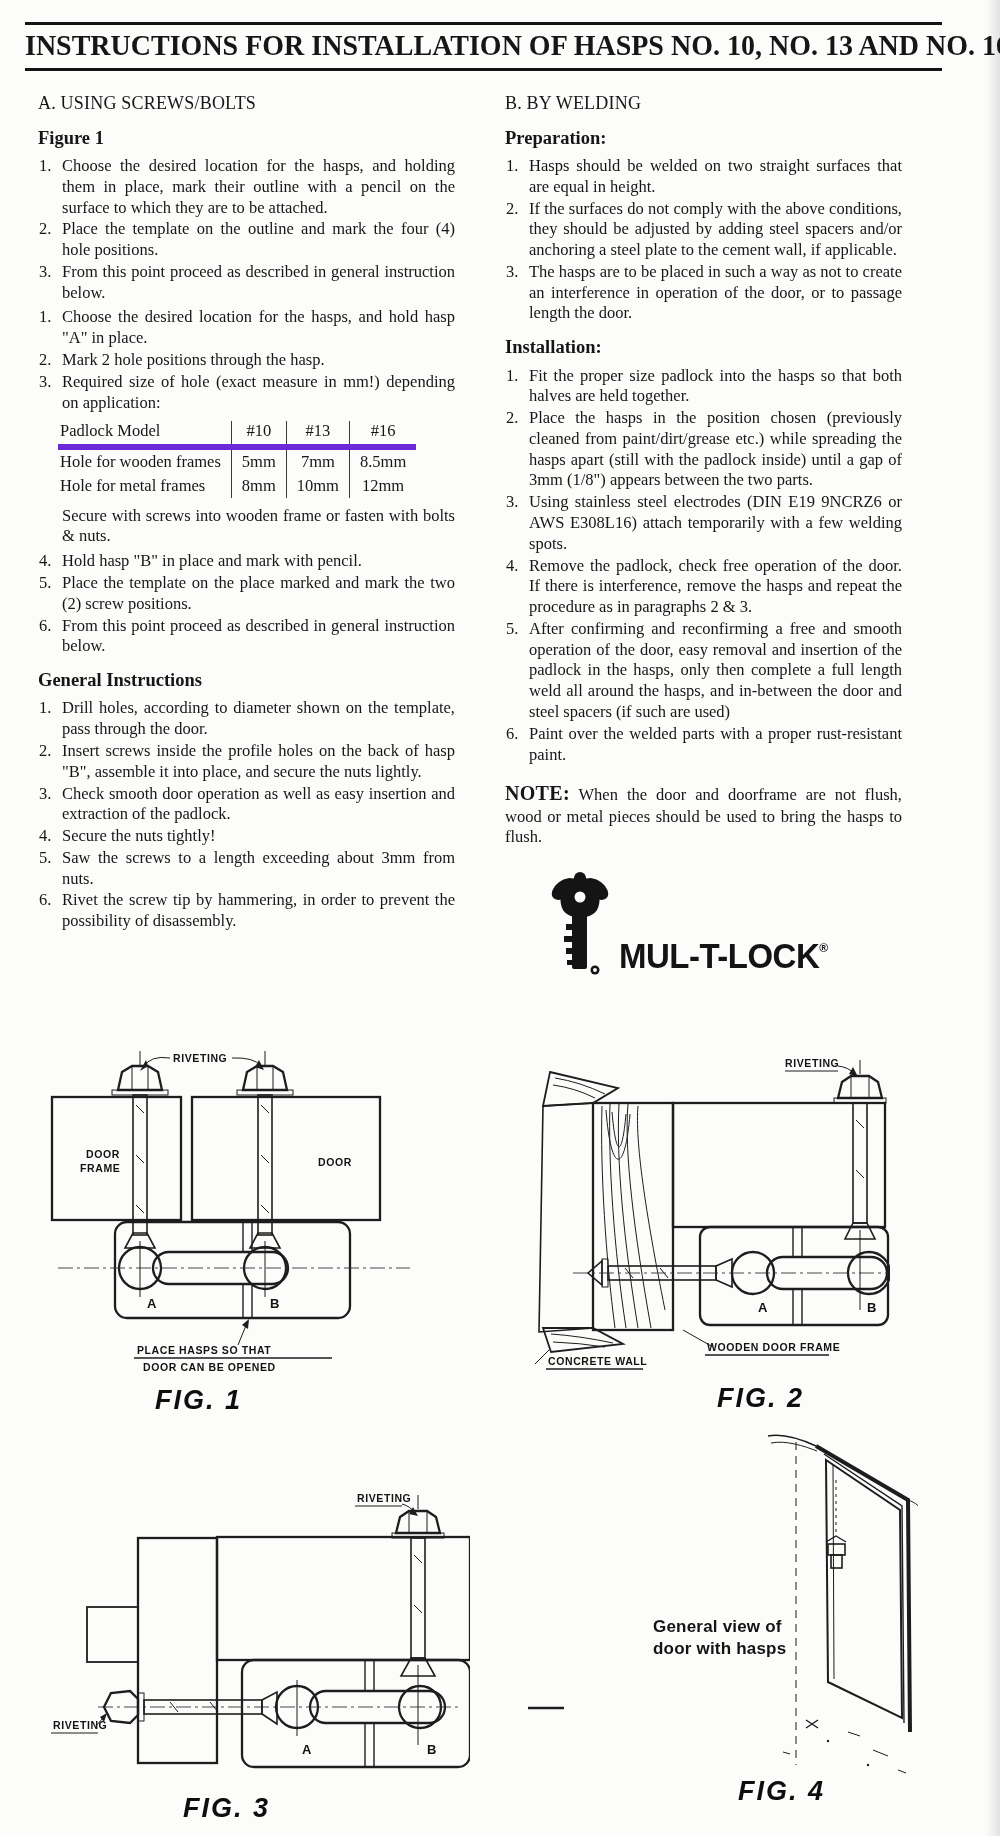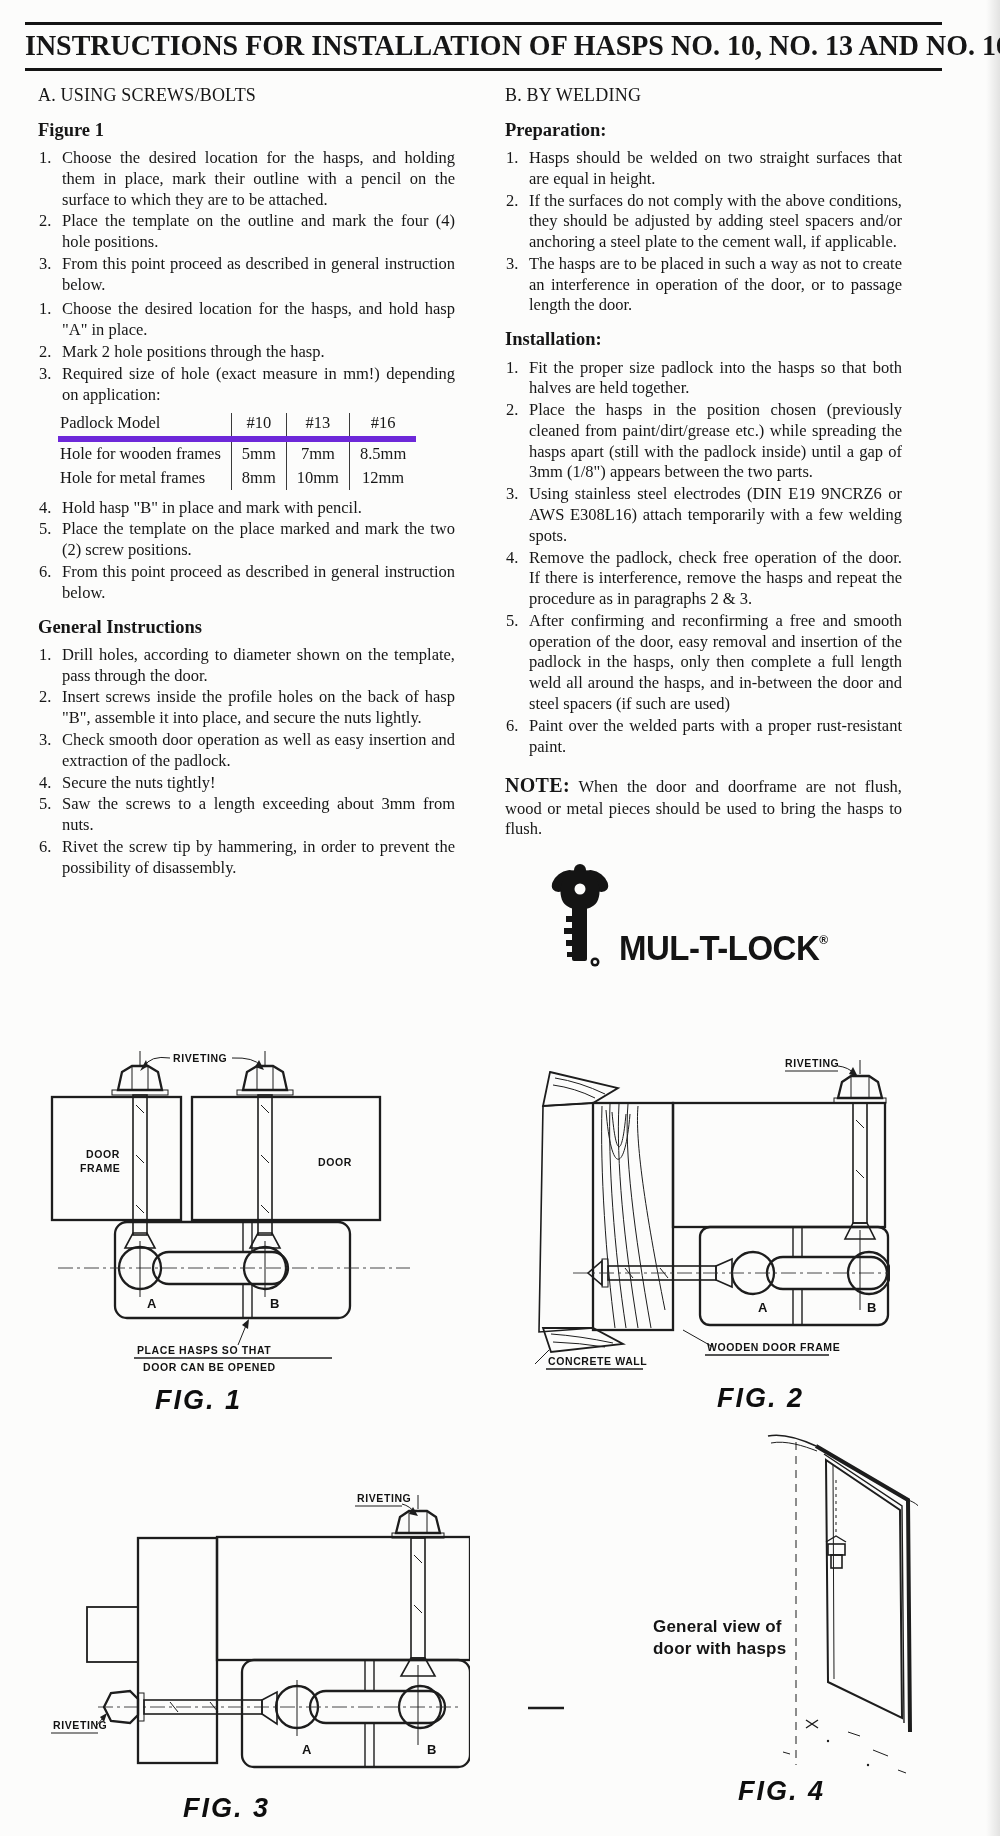--- a/index.html
+++ b/index.html
@@ -6,21 +6,21 @@
   .page{position:relative;width:1000px;height:1836px;margin:0 auto;background:#fcfcfb;
         font-family:"Liberation Serif","DejaVu Serif",serif;color:#161616;font-size:16.5px;
         overflow:hidden;}
   .page::after{content:"";position:absolute;right:0;top:0;width:14px;height:100%;
         background:linear-gradient(to right,rgba(0,0,0,0),rgba(0,0,0,0.10));pointer-events:none;}
   .title-wrap{position:absolute;left:25px;top:22px;width:917px;
         border-top:3px solid #141414;border-bottom:3px solid #141414;
         padding:5px 0 6px;text-align:center;}
   .title-wrap h1{margin:0;font-size:28px;font-weight:700;letter-spacing:0px;
         transform:scaleY(1.04);white-space:nowrap;}
-  .col{position:absolute;top:80px;line-height:1.26;}
+  .col{position:absolute;top:88px;line-height:1.26;}
   .col-left{left:38px;width:417px;}
   .col-right{left:505px;width:397px;}
   .section-head{font-size:18px;margin:4px 0 10px;letter-spacing:.2px;}
   .sub-head{font-weight:700;font-size:18.5px;margin:12px 0 6px;}
   ol.num{list-style:none;counter-reset:item;margin:4px 0 4px;padding:0;}
   ol.num>li{counter-increment:item;position:relative;padding-left:24px;
         text-align:justify;margin:0 0 1px;}
   ol.num>li::before{content:counter(item) ".";position:absolute;left:1px;}
   ol.num.start-4{counter-reset:item 3;}
   .spec-table{border-collapse:collapse;margin:8px 0 8px 20px;font-size:16.5px;}
@@ -92,20 +92,21 @@
             <td>8.5mm</td>
           </tr>
           <tr>
             <td>Hole for metal frames</td>
             <td>8mm</td>
             <td>10mm</td>
             <td>12mm</td>
           </tr>
         </tbody>
       </table>
+    <p class="indent-para">Secure with screws into wooden frame or fasten with bolts &amp; nuts.</p>
     <ol class="num start-4">
         <li>Hold hasp "B" in place and mark with pencil.</li>
         <li>Place the template on the place marked and mark the two (2) screw positions.</li>
         <li>From this point proceed as described in general instruction below.</li>
       </ol>
     <div class="sub-head">General Instructions</div>
     <ol class="num">
         <li>Drill holes, according to diameter shown on the template, pass through the door.</li>
         <li>Insert screws inside the profile holes on the back of hasp "B", assemble it into place, and secure the nuts lightly.</li>
         <li>Check smooth door operation as well as easy insertion and extraction of the padlock.</li>

